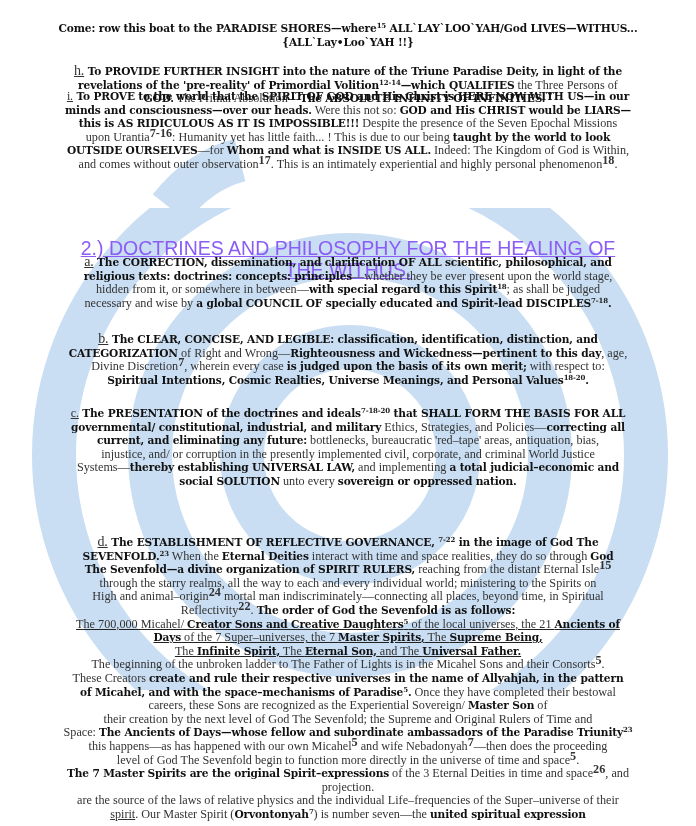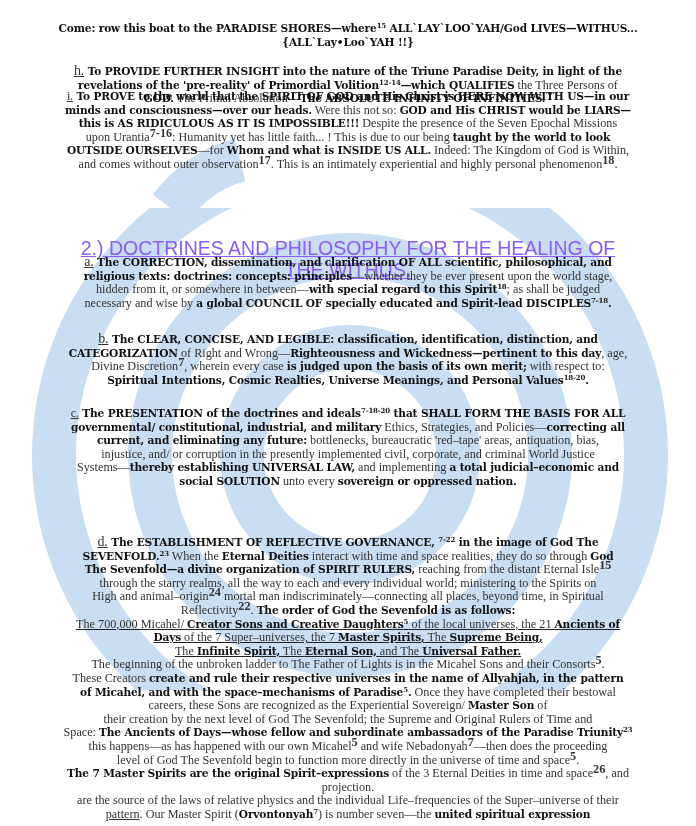--- a/index.html
+++ b/index.html
@@ -105,16 +105,16 @@
     <div class="line"><span class="b">of Micahel, and with the space–mechanisms of Paradise</span><sup>5</sup><span class="b">.</span><span class="n"> Once they have completed their bestowal</span></div>
     <div class="line"><span class="n">careers, these Sons are recognized as the Experiential Sovereign/ </span><span class="b">Master Son</span><span class="n"> of</span></div>
     <div class="line"><span class="n">their creation by the next level of God The Sevenfold; the Supreme and Original Rulers of Time and</span></div>
     <div class="line"><span class="n">Space: </span><span class="b">The Ancients of Days—whose fellow and subordinate ambassadors of the Paradise Triunity</span><sup>23</sup></div>
     <div class="line"><span class="n">this happens—as has happened with our own Micahel</span><sup class="n">5</sup><span class="n"> and wife Nebadonyah</span><sup class="n">7</sup><span class="n">—then does the proceeding</span></div>
     <div class="line"><span class="n">level of God The Sevenfold begin to function more directly in the universe of time and space</span><sup class="n">5</sup><span class="n">.</span></div>
 
     <div class="line"><span class="b">The 7 Master Spirits are the original Spirit–expressions</span><span class="n"> of the 3 Eternal Deities in time and space</span><sup class="n">26</sup><span class="n">, and</span></div>
     <div class="line"><span class="n">projection.</span></div>
     <div class="line"><span class="n">are the source of the laws of relative physics and the individual Life–frequencies of the Super–universe of their</span></div>
-    <div class="line"><span class="n i u">pattern</span><span class="n">. Our Master Spirit (</span><span class="b">Orvontonyah</span><sup>7</sup><span class="n">) is number seven—the </span><span class="b">united spiritual expression</span></div>
+    <div class="line"><span class="n i u">spirit</span><span class="n">. Our Master Spirit (</span><span class="b">Orvontonyah</span><sup>7</sup><span class="n">) is number seven—the </span><span class="b">united spiritual expression</span></div>
   </div>
 
 </div>
 
 </body></html>

